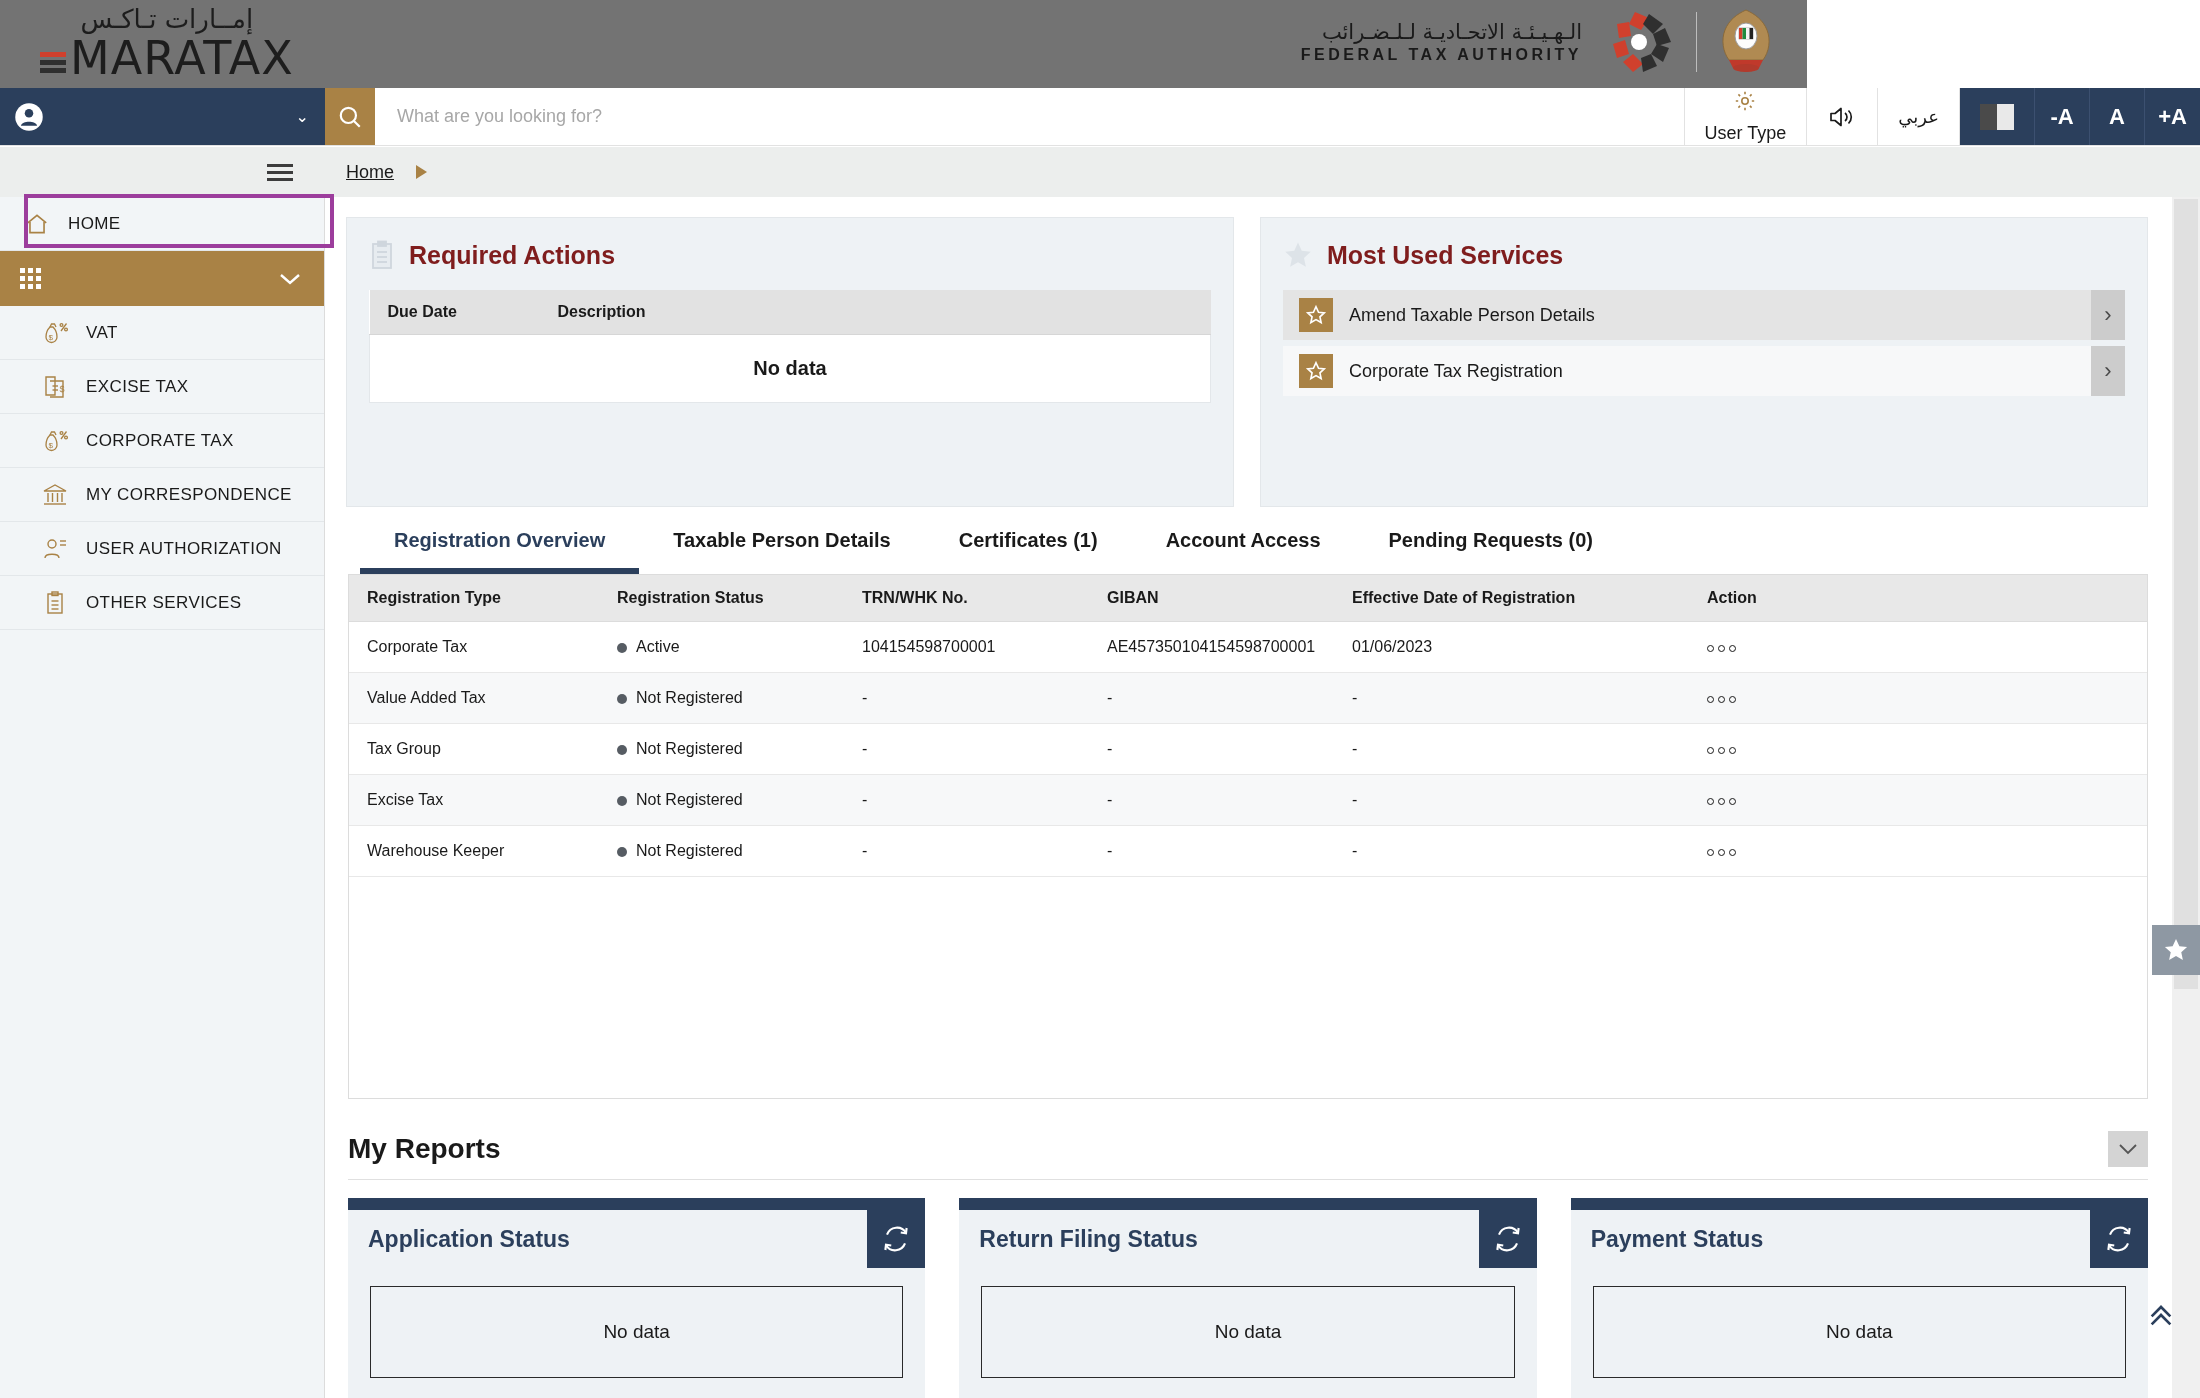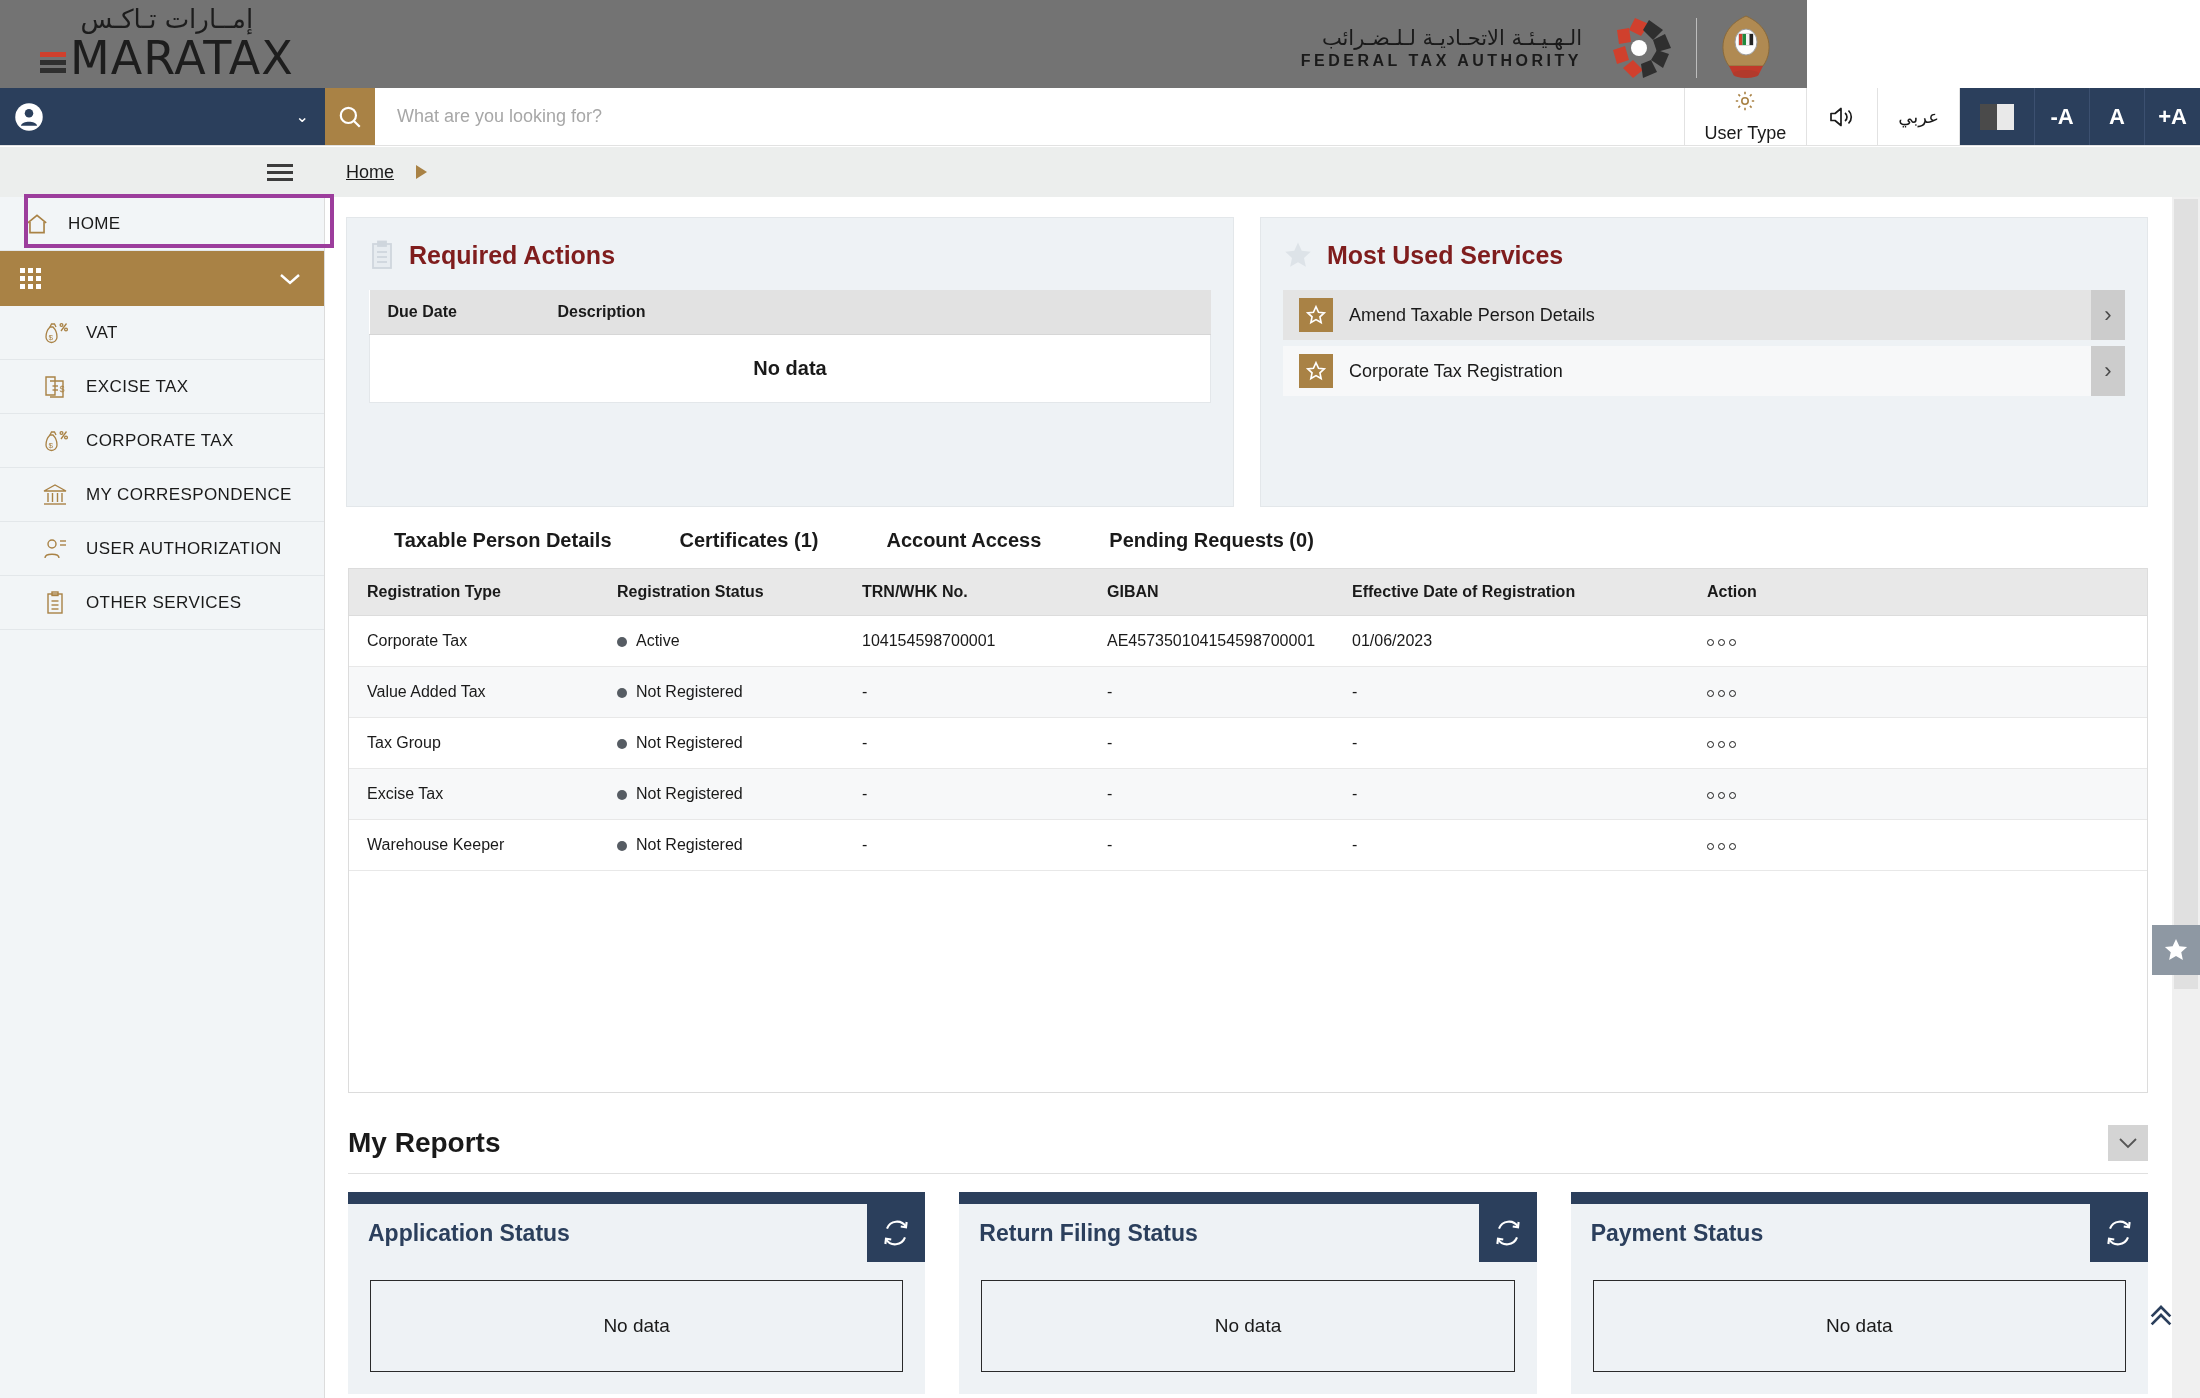--- a/index.html
+++ b/index.html
@@ -28,21 +28,21 @@
   .logo-bars { width: 26px; margin-right: 4px; padding-bottom: 4px; }
   .logo-bars div { height: 5px; margin-bottom: 3px; }
   .logo-bars div:nth-child(1){ background:#d0402d; }
   .logo-bars div:nth-child(2){ background:#2f2f2f; }
   .logo-bars div:nth-child(3){ background:#2f2f2f; }
   .logo-word {
     font-size: 46px; letter-spacing: 1px; color: #1d1d1d;
     font-family: "DejaVu Sans", sans-serif; line-height: 44px;
   }
   .fta-wrap {
-    position: absolute; right: 30px; top: 12px;
+    position: absolute; right: 30px; top: 6px;
     display: flex; align-items: center; gap: 18px;
   }
   .fta-text { text-align: right; line-height: 1.25; }
   .fta-ar {
     font-size: 21px; color: #1a1a1a; letter-spacing: 1px;
     font-family: "DejaVu Sans", sans-serif; direction: rtl;
   }
   .fta-en {
     font-size: 16px; color: #1a1a1a; letter-spacing: 3.5px; font-weight: bold;
   }
@@ -553,20 +553,21 @@
               <path d="M12 3 l2.8 6 6.2.7 -4.7 4.3 1.3 6.2 -5.6-3.2 -5.6 3.2 1.3-6.2 -4.7-4.3 6.2-.7 Z"></path>
             </svg>
           </span>
           <span class="mus-label">Corporate Tax Registration</span>
           <span class="mus-chev">›</span>
         </div>
       </div>
     </div>
 
     <div class="tabs">
+      <div class="tab active">Registration Overview</div>
       <div class="tab">Taxable Person Details</div>
       <div class="tab">Certificates (1)</div>
       <div class="tab">Account Access</div>
       <div class="tab">Pending Requests (0)</div>
     </div>
 
     <div class="reg-wrap">
       <table class="reg-table">
         <thead>
             <tr>

